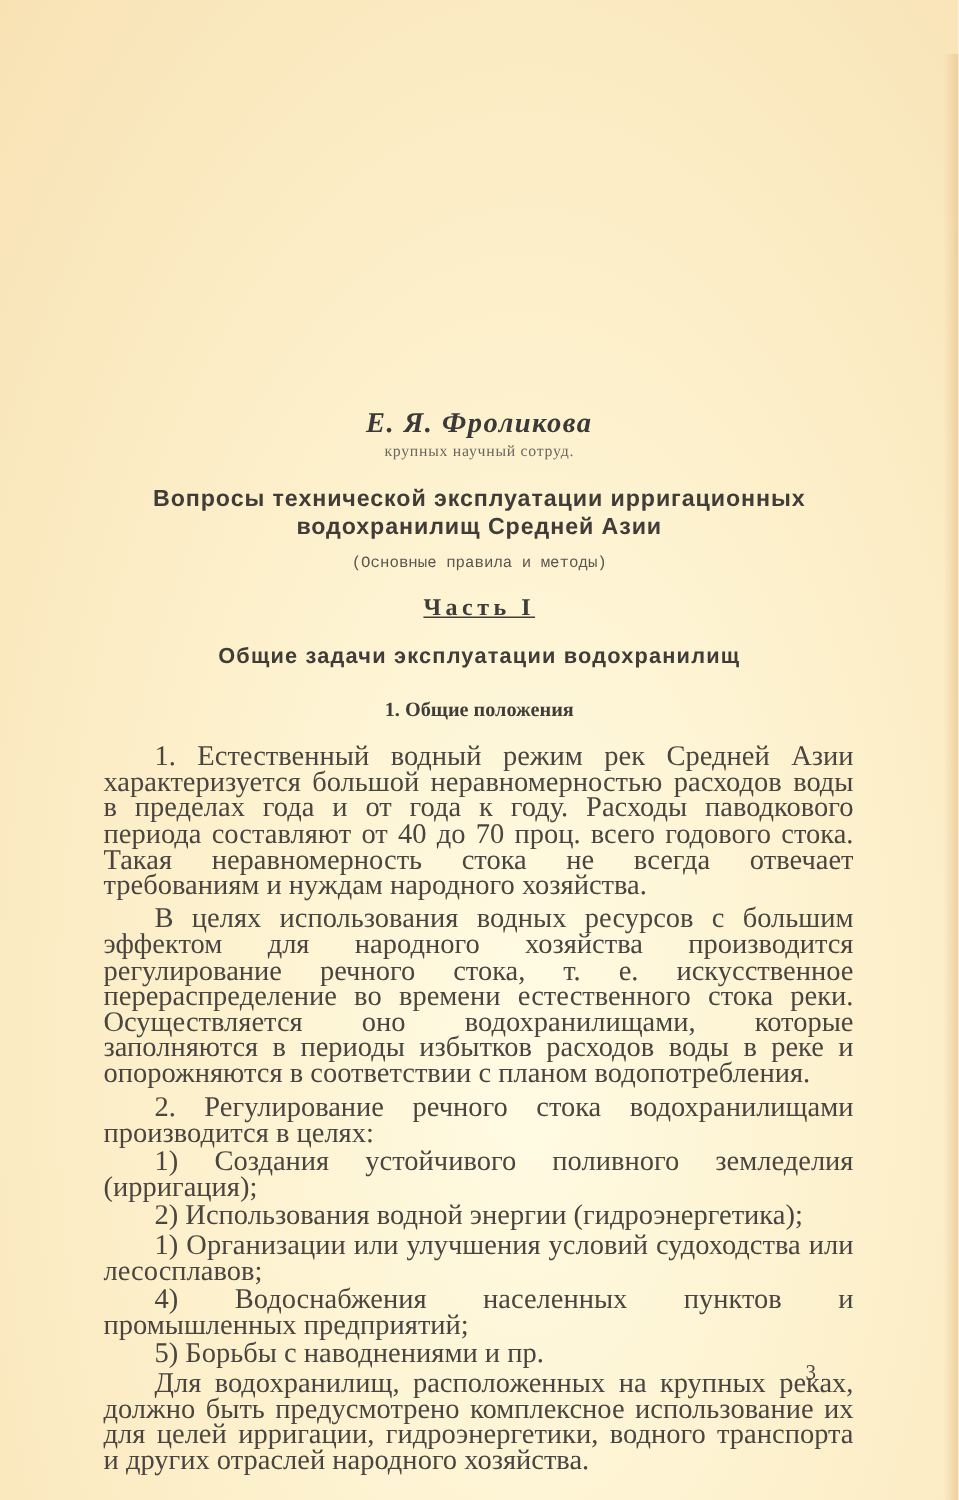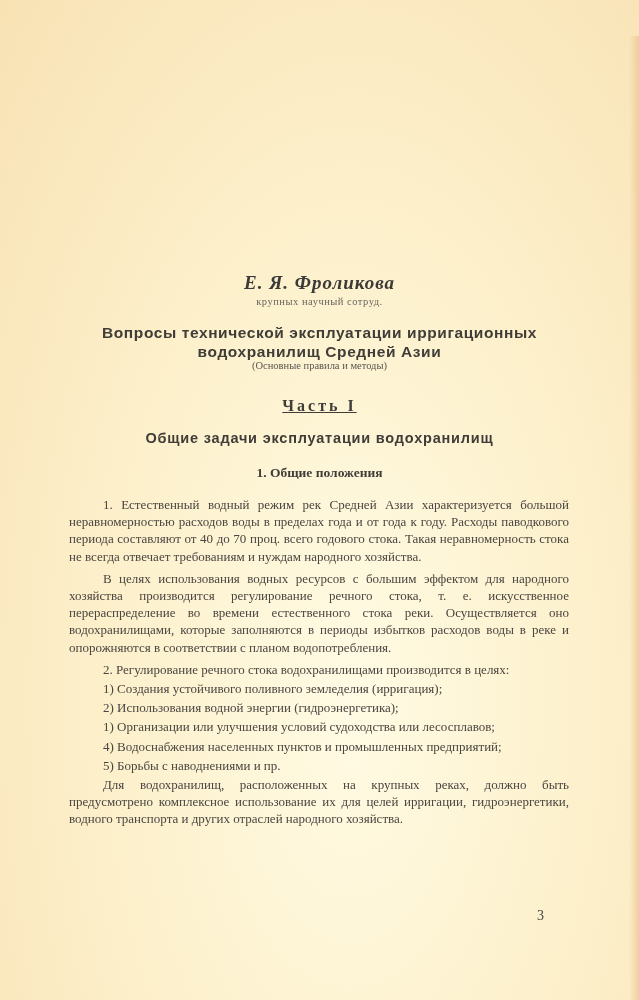--- a/index.html
+++ b/index.html
@@ -10,25 +10,25 @@
     color: #3a3530;
   }
   .page { position: absolute; left: 0; top: 0; width: 639px; height: 1000px; margin-top: 36px; }
   .edge-right { position:absolute; right:0; top:0; width:10px; height:1000px;
     background: linear-gradient(to right, rgba(240,210,160,0), rgba(235,200,150,0.8)); }
   .center { position: absolute; left: 0; width: 639px; text-align: center; }
   .author { top: 236px; font-size: 19px; font-style: italic; font-weight: bold; letter-spacing: 1px; color:#3c3a38; }
   .position { top: 260px; font-size: 10.5px; color:#6a6560; letter-spacing: 0.5px; }
   .title1 { top: 288px; font-family: "Liberation Sans", "DejaVu Sans", sans-serif; font-size: 15.5px; font-weight: bold; letter-spacing: 0.6px; color:#403c38; }
   .title2 { top: 307px; font-family: "Liberation Sans", "DejaVu Sans", sans-serif; font-size: 15.5px; font-weight: bold; letter-spacing: 0.6px; color:#403c38; }
-  .subtitle { top: 324px; font-size: 10.5px; color:#5a5550; }
+  .subtitle { top: 334px; font-size: 10.5px; color:#5a5550;font-family:Liberation Mono, monospace; }
   .part { top: 361px; font-size: 16px; font-weight: bold; letter-spacing: 3px; color:#403c38;text-decoration:underline; }
   .chapter { top: 394px; font-family: "Liberation Sans", "DejaVu Sans", sans-serif; font-size: 14.5px; font-weight: bold; letter-spacing: 0.8px; color:#403c38; }
   .section { top: 429px; font-size: 13.5px; font-weight: bold; color:#403c38; }
-  .body { position: absolute; left: 69px; top: 460px; width: 500px; font-size: 13px; line-height: 17.2px; color: #4a4540; text-align: justify; }
+  .body { position: absolute; left: 69px; top: 460px; width: 500px; font-size: 19px; line-height: 17.2px; color: #4a4540; text-align: justify; }
   .body p { margin: 0; text-indent: 34px; }
   .body p.item { text-indent: 34px; margin-top: 2px; }
   .body p.gap { margin-top: 5px; }
   .pagenum { position: absolute; left: 537px; top: 872px; font-size: 14px; color:#4a4540; }
 </style>
 </head>
 <body>
 
 <div class="page">
   <div class="edge-right"></div>

